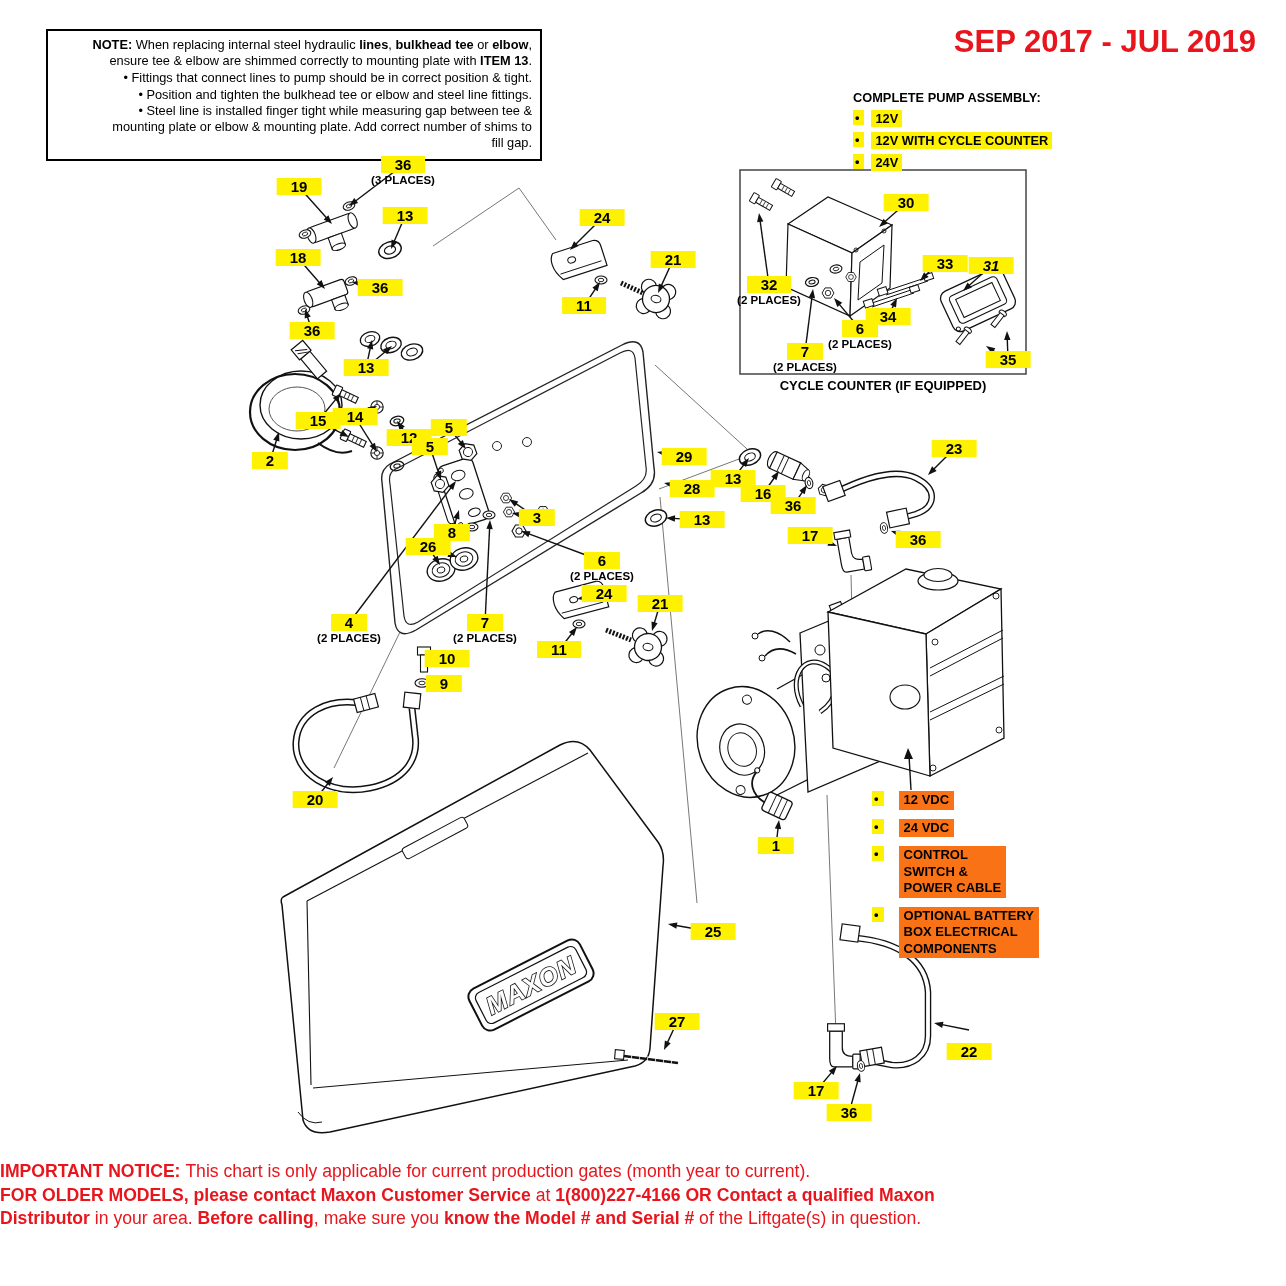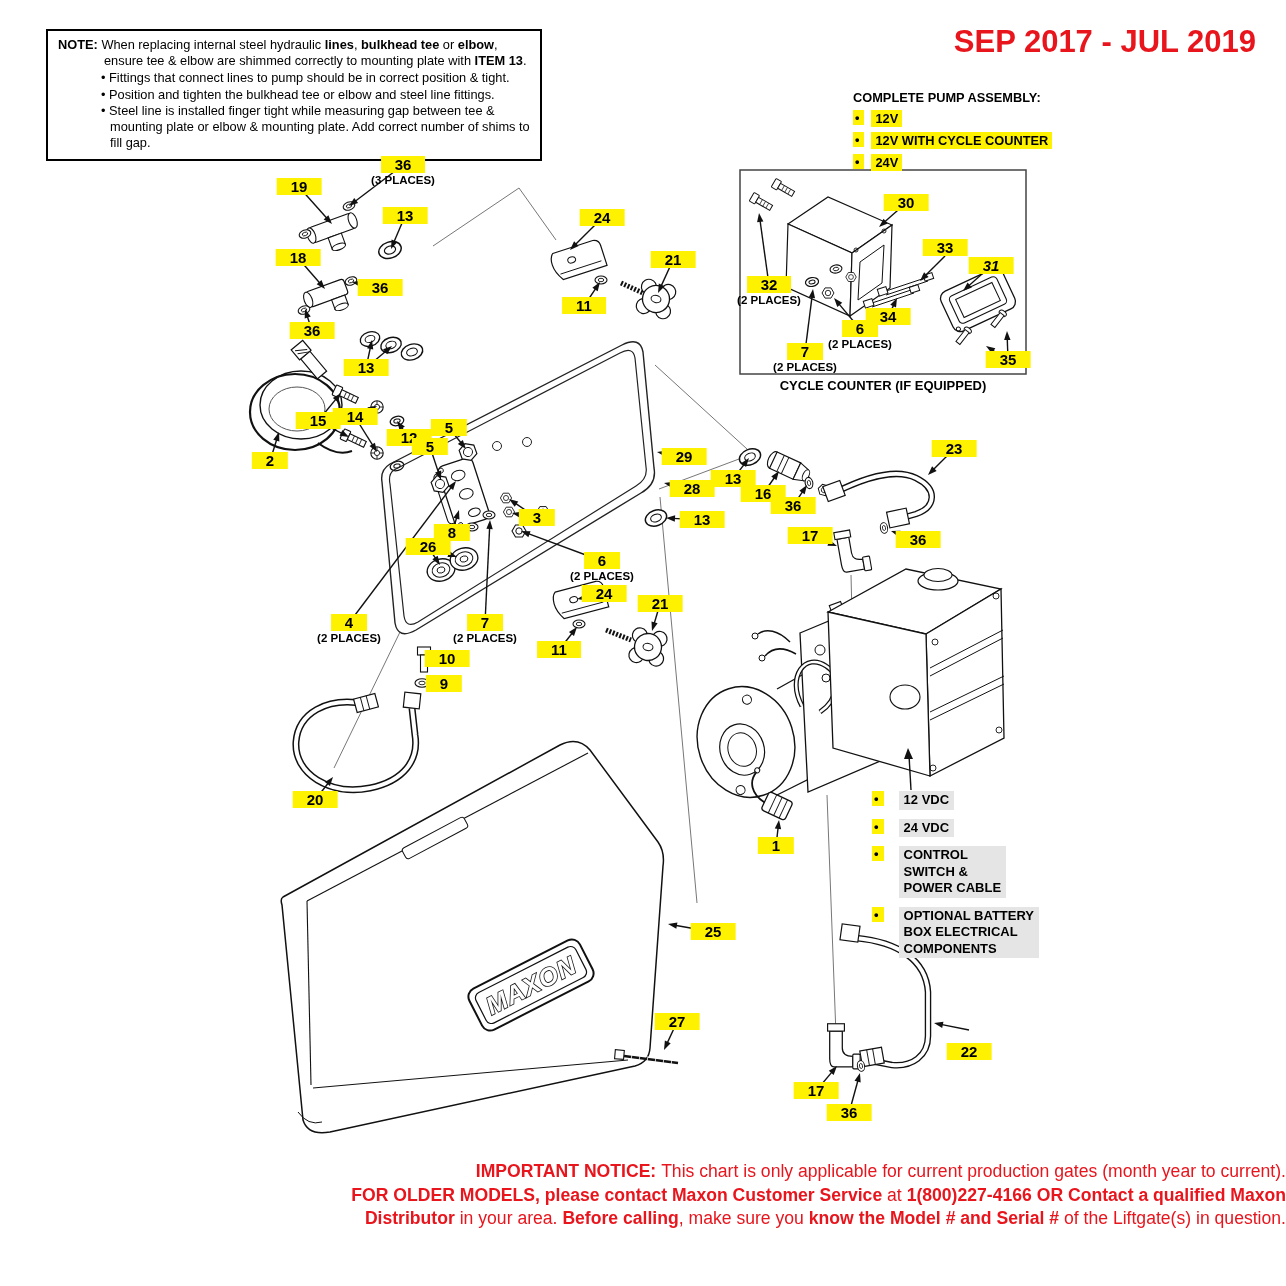--- a/index.html
+++ b/index.html
@@ -2,40 +2,40 @@
 <html><head>
 <meta charset="utf-8">
 <style>
   html,body{margin:0;padding:0;background:#888;}
   #stage{position:relative;width:1286px;height:1286px;background:#fff;overflow:hidden;
          font-family:"Liberation Sans",sans-serif;color:#000;}
   #art{position:absolute;left:0;top:0;z-index:1;}
   .overlay{position:absolute;z-index:5;}
   
   #note-box{left:46px;top:29px;width:474px;border:2px solid #000;background:#fff;
-            padding:6px 8px 8px 10px;font-size:12.8px;line-height:1.24;}
+            padding:6px 8px 8px 10px;font-size:12.8px;line-height:1.24;text-align:right;}
   .nh{padding-left:46px;text-indent:-46px;}
   .nb{padding-left:52px;text-indent:-9px;margin-top:1px;}
   
   #date-range{right:30px;top:24px;font-size:31px;font-weight:bold;color:#e8151d;
               letter-spacing:0px;text-align:right;}
   
   #pump-assembly{left:853px;top:90px;width:240px;font-size:12.8px;font-weight:bold;}
   #pump-assembly .pa-title{margin-bottom:4px;}
   .pa-row{margin-top:5px;display:flex;align-items:flex-start;}
   .dotchip{background:#FFF200;padding:0 5px 0 2px;margin-right:7px;}
   .hl{background:#FFF200;padding:1px 4px;}
   
   #cc-caption{left:740px;top:378px;width:286px;text-align:center;font-size:13px;font-weight:bold;}
   
   #pump-labels{left:872px;top:791px;width:185px;font-size:13px;font-weight:bold;}
   .pl-row{display:flex;align-items:flex-start;margin-bottom:9px;}
-  .pl-txt{margin-left:8px;background:#e5e5e5;padding:1px 5px;line-height:16.5px;}
+  .pl-txt{margin-left:8px;background:#f97316;padding:1px 5px;line-height:16.5px;}
   
-  #important-notice{left:0;top:1160px;width:1286px;text-align:right;color:#e8151d;
+  #important-notice{left:0;top:1160px;width:1286px;text-align:left;color:#e8151d;
                     font-size:17.6px;line-height:23.5px;}
   
   .callout{position:absolute;transform:translate(-50%,-9px);text-align:center;z-index:6;line-height:1;}
   .cnum{background:#FFF200;font-weight:bold;font-size:15px;padding:1px 14px;color:#000;display:inline-block;}
   .csub{font-weight:bold;font-size:11.5px;margin-top:2px;white-space:nowrap;color:#000;}
 </style>
 </head>
 <body>
 
 <div id="stage">
@@ -637,19 +637,19 @@
     <div class="callout" style="left: 816px; top: 1091px;"><span class="cnum">17</span></div>
     <div class="callout" style="left: 849px; top: 1113px;"><span class="cnum">36</span></div>
     <div class="callout" style="left: 954px; top: 449px;"><span class="cnum">23</span></div>
     <div class="callout" style="left: 763px; top: 494px;"><span class="cnum">16</span></div>
     <div class="callout" style="left: 793px; top: 506px;"><span class="cnum">36</span></div>
     <div class="callout" style="left: 733px; top: 479px;"><span class="cnum">13</span></div>
     <div class="callout" style="left: 810px; top: 536px;"><span class="cnum">17</span></div>
     <div class="callout" style="left: 918px; top: 540px;"><span class="cnum">36</span></div>
     <div class="callout" style="left: 906px; top: 203px;"><span class="cnum">30</span></div>
     <div class="callout" style="left: 769px; top: 285px;"><span class="cnum">32</span><div class="csub">(2 PLACES)</div></div>
-    <div class="callout" style="left: 945px; top: 248px;"><span class="cnum">33</span></div>
+    <div class="callout" style="left: 945px; top: 264px;"><span class="cnum">33</span></div>
     <div class="callout" style="left: 991px; top: 266px; font-style: italic;"><span class="cnum">31</span></div>
     <div class="callout" style="left: 888px; top: 317px;"><span class="cnum">34</span></div>
     <div class="callout" style="left: 860px; top: 329px;"><span class="cnum">6</span><div class="csub">(2 PLACES)</div></div>
     <div class="callout" style="left: 805px; top: 352px;"><span class="cnum">7</span><div class="csub">(2 PLACES)</div></div>
     <div class="callout" style="left: 1008px; top: 360px;"><span class="cnum">35</span></div>
   </div>
 
 </body></html>

